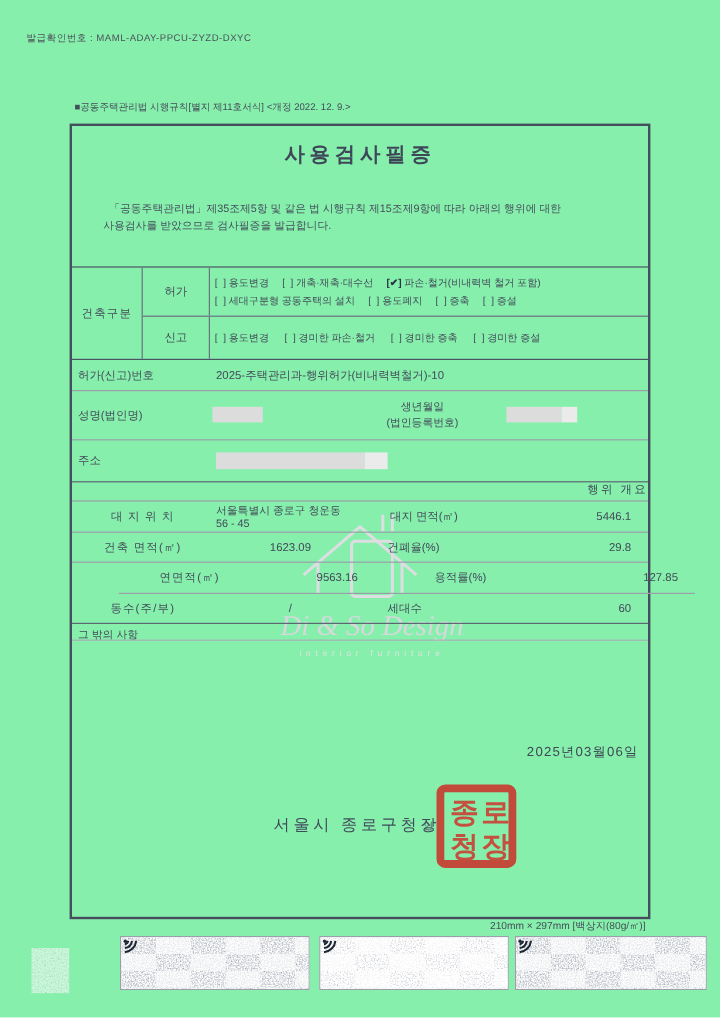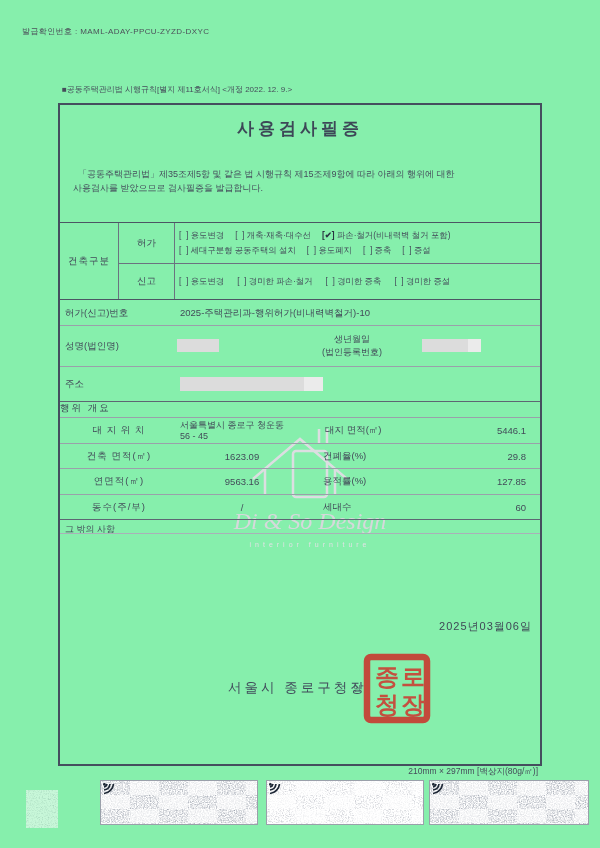--- a/index.html
+++ b/index.html
@@ -5,39 +5,39 @@
   html,body{margin:0;padding:0;background:#ffffff;}
   .page{position:relative;width:600px;height:848px;background:#86efac;overflow:hidden;
         font-family:"Liberation Sans",sans-serif;color:#424b59;}
   .abs{position:absolute;}
   .txt{color:#424b59;}
   .pre{white-space:pre-line;}
   .box{position:absolute;left:58px;top:103px;width:480px;height:659px;
        border:2px solid #454e5e;background:transparent;}
   .cert-title{position:absolute;left:0;top:12px;width:100%;text-align:center;
        font-size:17px;font-weight:bold;letter-spacing:4px;color:#3d4757;}
-  .intro{position:absolute;left:13px;top:62px;right:13px;font-size:9px;line-height:14px;color:#454e5c;}
+  .intro{position:absolute;left:26px;top:62px;right:13px;font-size:9px;line-height:14px;color:#454e5c;}
   .cat-table{position:absolute;left:0;top:117px;width:100%;height:78px;box-sizing:border-box;
        border-top:1.5px solid #4c5564;border-bottom:1.5px solid #4c5564;display:flex;}
   .cat-col1{width:58px;border-right:1px solid #6b7280;display:flex;align-items:center;justify-content:center;
        font-size:9.5px;letter-spacing:1px;}
   .cat-col2{flex:1;display:flex;flex-direction:column;}
   .cat-row{display:flex;flex:1;}
   .cat-row.permit{border-bottom:1px solid #6b7280;flex:1.15;}
   .cat-sub{width:55px;border-right:1px solid #6b7280;display:flex;align-items:center;justify-content:center;font-size:9.5px;}
   .cat-items{flex:1;display:flex;flex-direction:column;justify-content:center;padding:2px 4px;gap:4px;}
   .cat-line{display:flex;gap:11px;font-size:8.4px;white-space:nowrap;align-items:center;}
   .cat-line.single{gap:13px;}
   .cb-mark{font-size:8.4px;}
   .cb-mark.checked{font-weight:bold;color:#2a3442;}
   .frow{position:absolute;left:0;width:100%;box-sizing:border-box;border-bottom:1px solid #9aa0aa;}
   .flabel{position:absolute;left:5px;font-size:9.5px;color:#434c5a;}
   .redact{position:absolute;background:#dcdcdc;height:13px;}
   .redact.light{background:#ebebeb;}
-  .ovh{position:absolute;left:0;top:297px;width:100%;height:16px;text-align:left;
+  .ovh{position:absolute;left:0;top:297px;width:100%;height:16px;text-align:right;
        font-size:9.5px;letter-spacing:2px;border-bottom:1px solid #9aa0aa;box-sizing:border-box;color:#3f4856;}
   .ovrow{position:absolute;left:0;width:100%;height:26px;border-bottom:1px solid #9aa0aa;box-sizing:border-box;
        display:flex;align-items:center;font-size:9.5px;}
   .ovrow .c1{width:118px;text-align:center;letter-spacing:1px;}
   .ovrow .c2{width:128px;text-align:center;}
   .ovrow .c2.left{text-align:left;padding-left:2px;font-size:9px;line-height:10.5px;}
   .ovrow .c3{width:122px;text-align:left;padding-left:17px;box-sizing:border-box;}
   .ovrow .c4{flex:1;text-align:right;padding-right:14px;}
   .seal-svg{position:absolute;}
   .strip{position:absolute;height:45px;border:1px solid #9aa0aa;box-sizing:border-box;overflow:hidden;background:#fff;}
@@ -137,21 +137,21 @@
 56 - 45</span>
       <span class="c3">대지 면적(㎡)</span>
       <span class="c4">5446.1</span>
     </div>
     <div class="ovrow" style="top:339px;height:25px;">
       <span class="c1">건축 면적(㎡)</span>
       <span class="c2">1623.09</span>
       <span class="c3">건폐율(%)</span>
       <span class="c4">29.8</span>
     </div>
-    <div class="ovrow" style="top:364px;">
+    <div class="ovrow" style="top:364px;margin-left:39px;">
       <span class="c1">연면적(㎡)</span>
       <span class="c2">9563.16</span>
       <span class="c3">용적률(%)</span>
       <span class="c4">127.85</span>
     </div>
     <div class="ovrow" style="top:390px;height:25px;border-bottom:1.5px solid #5d6673;">
       <span class="c1">동수(주/부)</span>
       <span class="c2">/</span>
       <span class="c3">세대수</span>
       <span class="c4">60</span>

